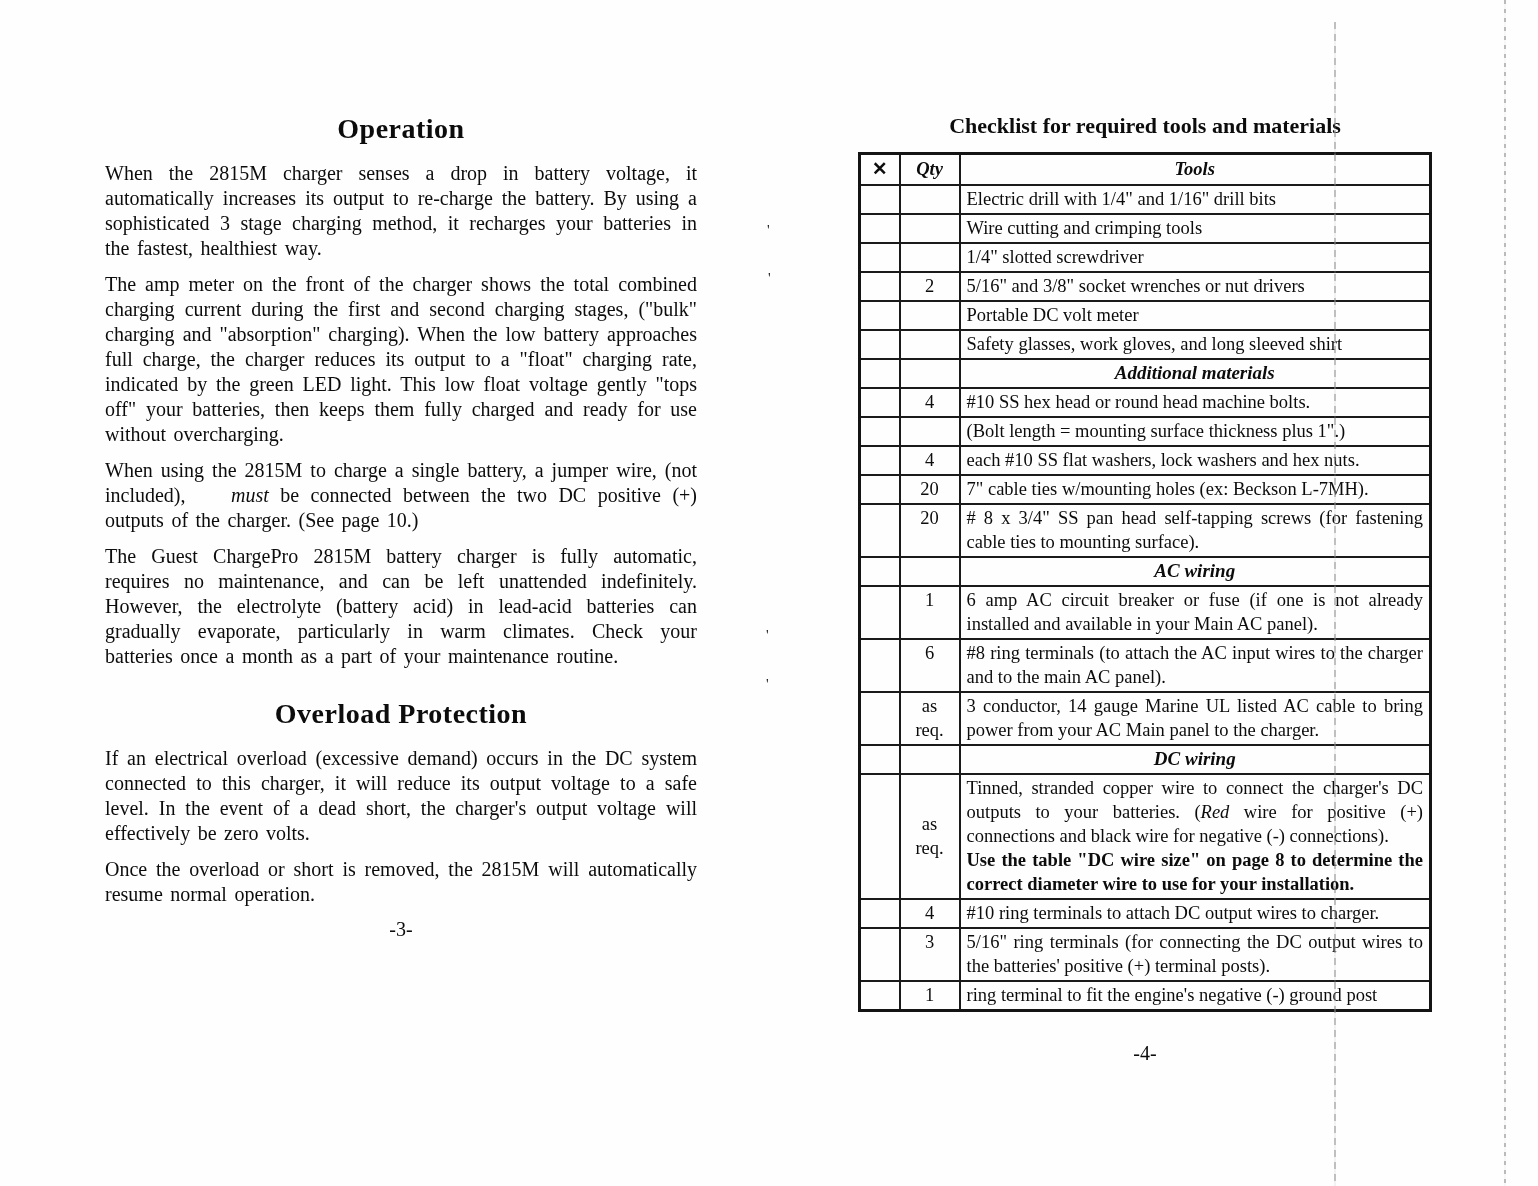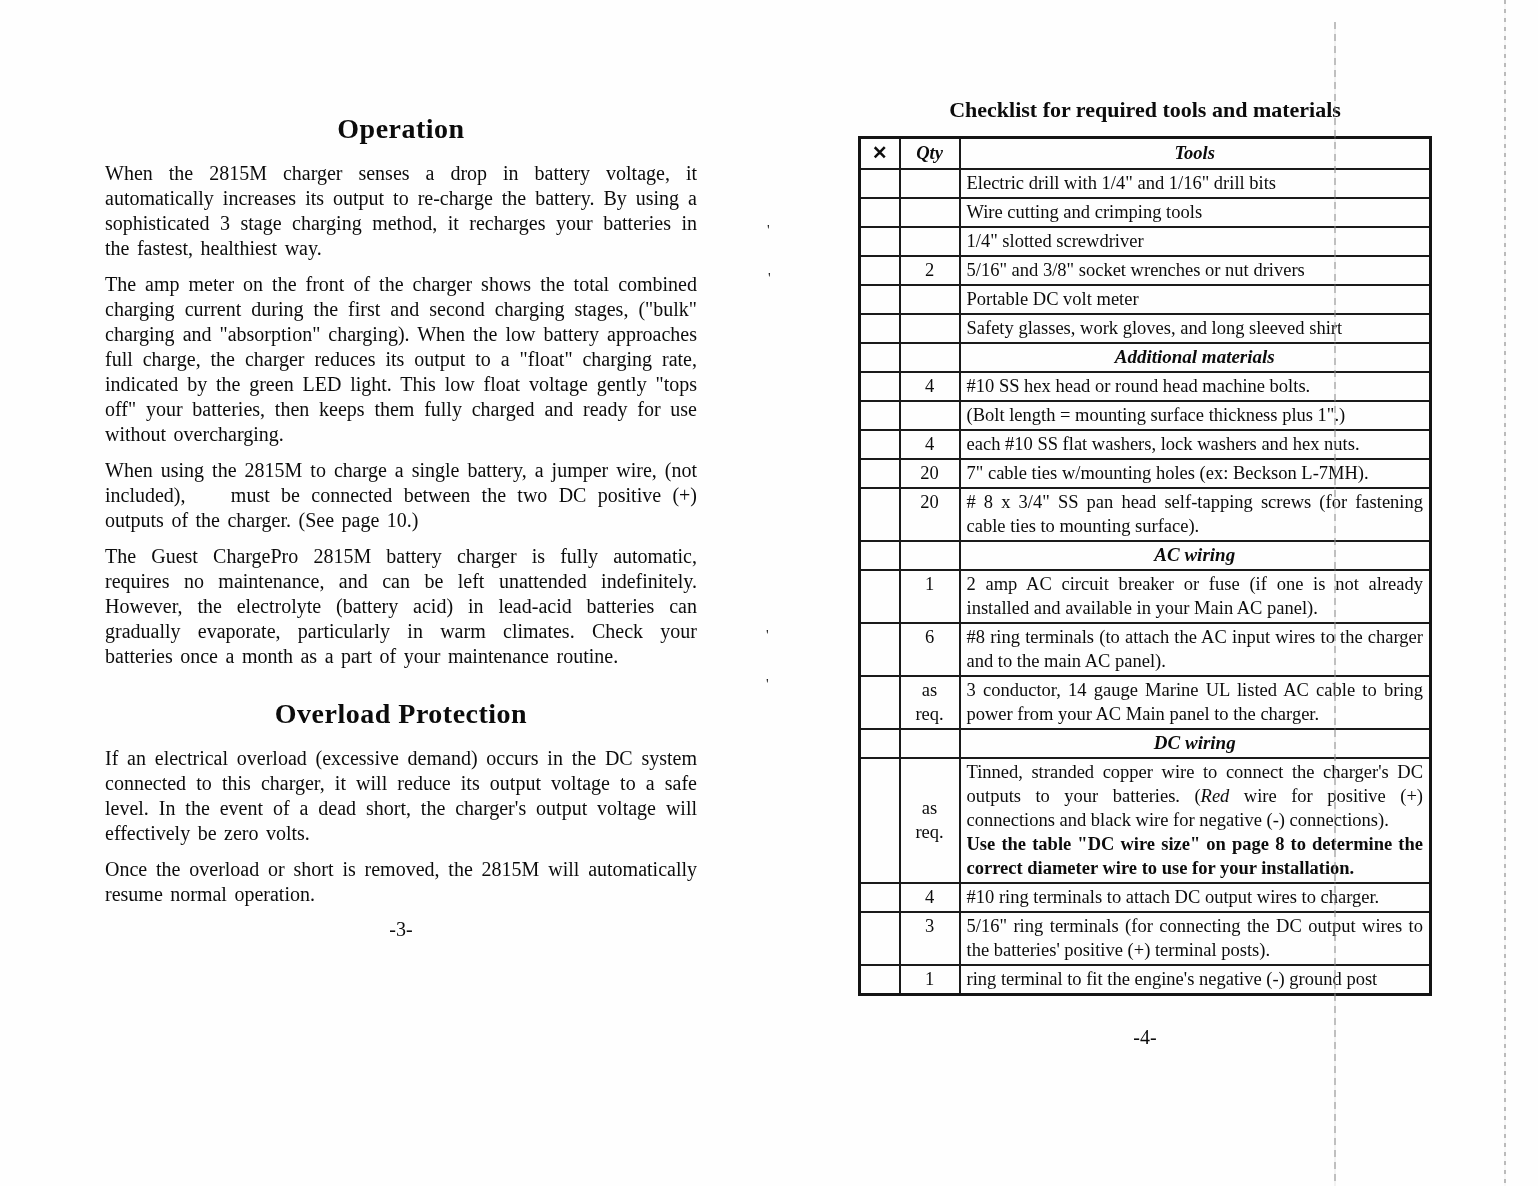--- a/index.html
+++ b/index.html
@@ -12,24 +12,24 @@
   .left-page{position:absolute;left:105px;top:112px;width:592px;}
   .sec-title{
     font-size:28px;font-weight:bold;text-align:center;
     margin:0 0 15px 0;line-height:34px;letter-spacing:.5px;
   }
   .sec-title.overload{margin-top:28px;}
   .left-page p{
     font-size:20px;line-height:25px;text-align:justify;
     margin:0 0 11px 0;word-spacing:2.5px;
   }
-  .ital{margin-left:34px;}
+  .ital{font-style:italic;margin-left:34px;}
   .pageno{font-size:20px;text-align:center;margin-top:8px;}
   
-  .right-page{position:absolute;left:858px;top:96px;width:574px;}
+  .right-page{position:absolute;left:858px;top:112px;width:574px;}
   .checklist-title{
     font-size:22px;font-weight:bold;text-align:center;
     margin:0 0 12px 0;line-height:28px;
   }
   table.checklist{
     width:574px;border-collapse:collapse;table-layout:fixed;
     border:3px solid #141414;
   }
   table.checklist td{
     border:2px solid #1a1a1a;font-size:18.5px;line-height:24px;
@@ -168,21 +168,21 @@
           <td class="c-tools"># 8 x 3/4" SS pan head self-tapping screws (for fastening cable ties to mounting surface).</td>
         </tr>
         <tr>
           <td class="c-check"></td>
           <td class="c-qty"></td>
           <td class="c-tools section">AC wiring</td>
         </tr>
         <tr>
           <td class="c-check"></td>
           <td class="c-qty">1</td>
-          <td class="c-tools">2 amp AC circuit breaker or fuse (if one is not already installed and available in your Main AC panel).</td>
+          <td class="c-tools">6 amp AC circuit breaker or fuse (if one is not already installed and available in your Main AC panel).</td>
         </tr>
         <tr>
           <td class="c-check"></td>
           <td class="c-qty">6</td>
           <td class="c-tools">#8 ring terminals (to attach the AC input wires to the charger and to the main AC panel).</td>
         </tr>
         <tr>
           <td class="c-check"></td>
           <td class="c-qty">as req.</td>
           <td class="c-tools">3 conductor, 14 gauge Marine UL listed AC cable to bring power from your AC Main panel to the charger.</td>

